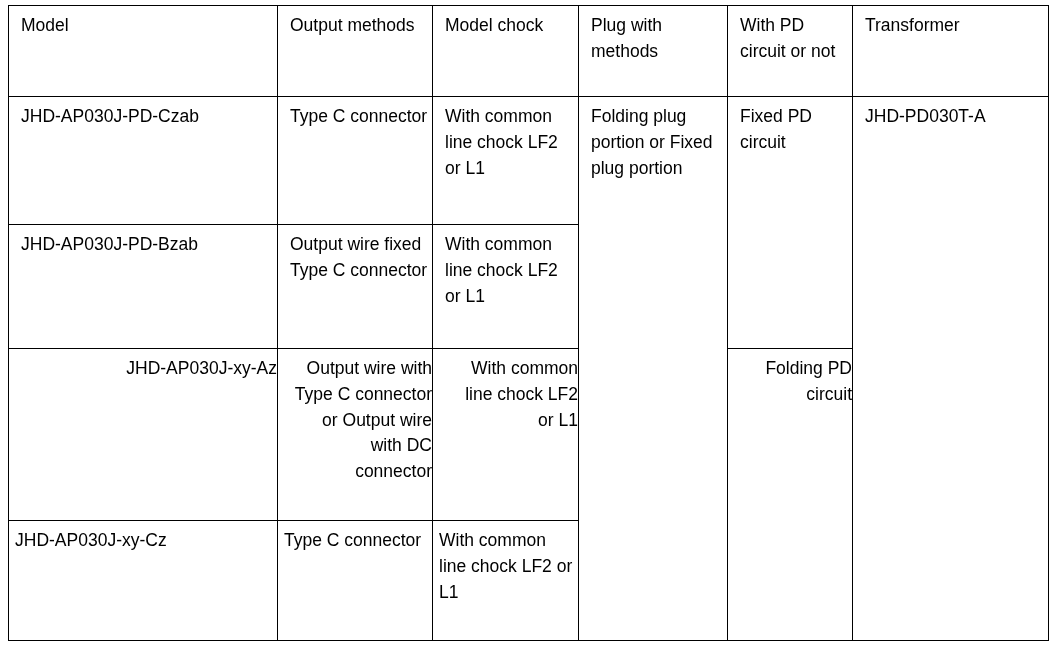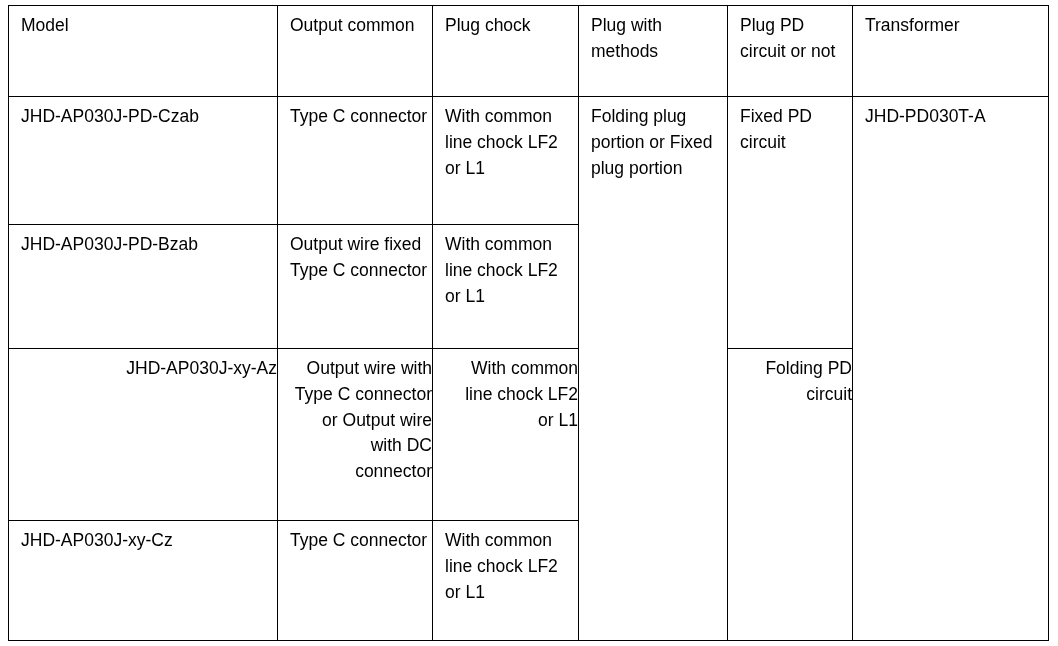--- a/index.html
+++ b/index.html
@@ -49,21 +49,21 @@
   col.c-chock       { width: 146px; }
   col.c-plug        { width: 149px; }
   col.c-pd          { width: 125px; }
   col.c-transformer { width: 196px; }
 
   
   tr.row-head td { height: 83px; }
   tr.row-1 td    { height: 120px; margin-left: 8px; }
   tr.row-2 td    { height: 116px; }
   tr.row-3 td    { height: 164px; text-align: right; }
-  tr.row-4 td    { height: 112px; }
+  tr.row-4 td    { height: 112px; padding-left: 6px; }
 
   td.nowrap-cell { white-space: nowrap; }
 </style>
 </head>
 <body>
 
 <div id="page">
 
   <table class="spec">
     <colgroup>
@@ -71,24 +71,24 @@
       <col class="c-output">
       <col class="c-chock">
       <col class="c-plug">
       <col class="c-pd">
       <col class="c-transformer">
     </colgroup>
     <tbody>
 
       <tr class="row-head">
         <td>Model</td>
-        <td>Output common</td>
-        <td>Plug chock</td>
+        <td>Output methods</td>
+        <td>Model chock</td>
         <td>Plug with methods</td>
-        <td>Plug PD circuit or not</td>
+        <td>With PD circuit or not</td>
         <td>Transformer</td>
       </tr>
 
       <tr class="row-1">
         <td class="nowrap-cell">JHD-AP030J-PD-Czab</td>
         <td>Type C connector</td>
         <td>With common line chock LF2 or L1</td>
         <td rowspan="4">Folding plug portion or Fixed plug portion</td>
         <td rowspan="2">Fixed PD circuit</td>
         <td rowspan="4">JHD-PD030T-A</td>

